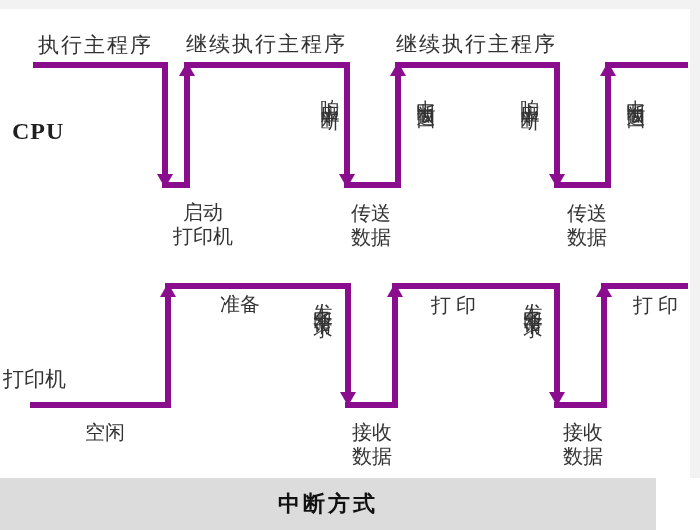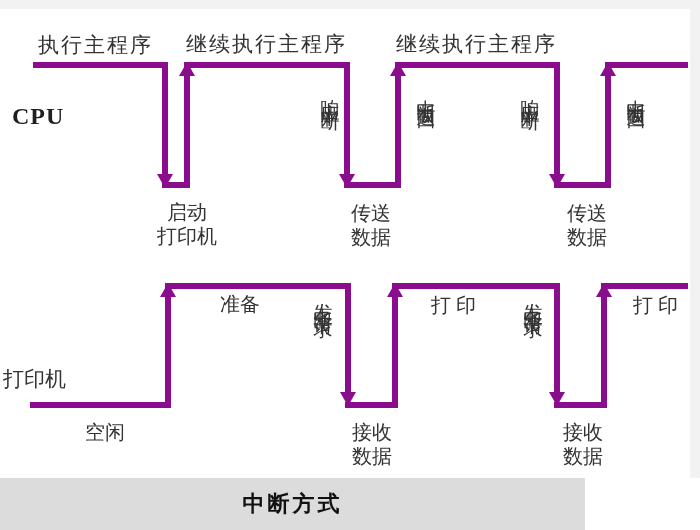--- a/index.html
+++ b/index.html
@@ -20,48 +20,48 @@
   .lbl{position:absolute;font-size:20px;line-height:24px;white-space:nowrap;color:var(--text,#333333);}
   .phase{font-size:21px;letter-spacing:2px;}
   .axis{font-size:24px;font-weight:bold;color:var(--axis-text,#1f1f1f);letter-spacing:1px;}
   .multiline{white-space:pre-line;text-align:center;width:120px;}
   .vtext{
     writing-mode:vertical-rl;text-orientation:upright;
     letter-spacing:4px;font-size:19px;line-height:22px;white-space:nowrap;
   }
   .wide{letter-spacing:5px;}
   .caption-bar{
-    position:absolute;left:0;top:478px;width:585px;height:52px;
+    position:absolute;left:0;top:478px;width:656px;height:52px;
     background:var(--caption-bg,#dcdcdc);
     display:flex;align-items:center;justify-content:center;
   }
   .caption-text{
     font-family:"Liberation Sans","DejaVu Sans",sans-serif;
     font-weight:bold;font-size:22px;letter-spacing:3px;
     color:var(--caption-text,#111111);
   }
 </style>
 </head>
 <body>
 
 <div class="stage">
   <div class="strip-top"></div>
   <div class="strip-right"></div>
 
   <div class="lbl phase" style="left:38px;top:33px">执行主程序</div>
   <div class="lbl phase" style="left:186px;top:32px">继续执行主程序</div>
   <div class="lbl phase" style="left:396px;top:32px">继续执行主程序</div>
-  <div class="lbl axis" style="left:12px;top:104px">CPU</div>
+  <div class="lbl axis" style="left:12px;top:119px">CPU</div>
 
   <div class="lbl vtext" style="left:319px;top:84px">响应中断</div>
   <div class="lbl vtext" style="left:415px;top:84px">中断返回</div>
   <div class="lbl vtext" style="left:519px;top:84px">响应中断</div>
   <div class="lbl vtext" style="left:625px;top:84px">中断返回</div>
 
-  <div class="lbl multiline" style="left:127px;top:200px">启动
+  <div class="lbl multiline" style="left:143px;top:200px">启动
 打印机</div>
   <div class="lbl multiline" style="left:311px;top:201px">传送
 数据</div>
   <div class="lbl multiline" style="left:527px;top:201px">传送
 数据</div>
 
   <div class="hline" style="left:33px;top:62px;width:135px"></div>
   <div class="vline" style="left:162px;top:62px;height:112px"></div>
   <div class="arrow down" style="left:157px;top:174px"></div>
   <div class="hline" style="left:162px;top:182px;width:28px"></div>

